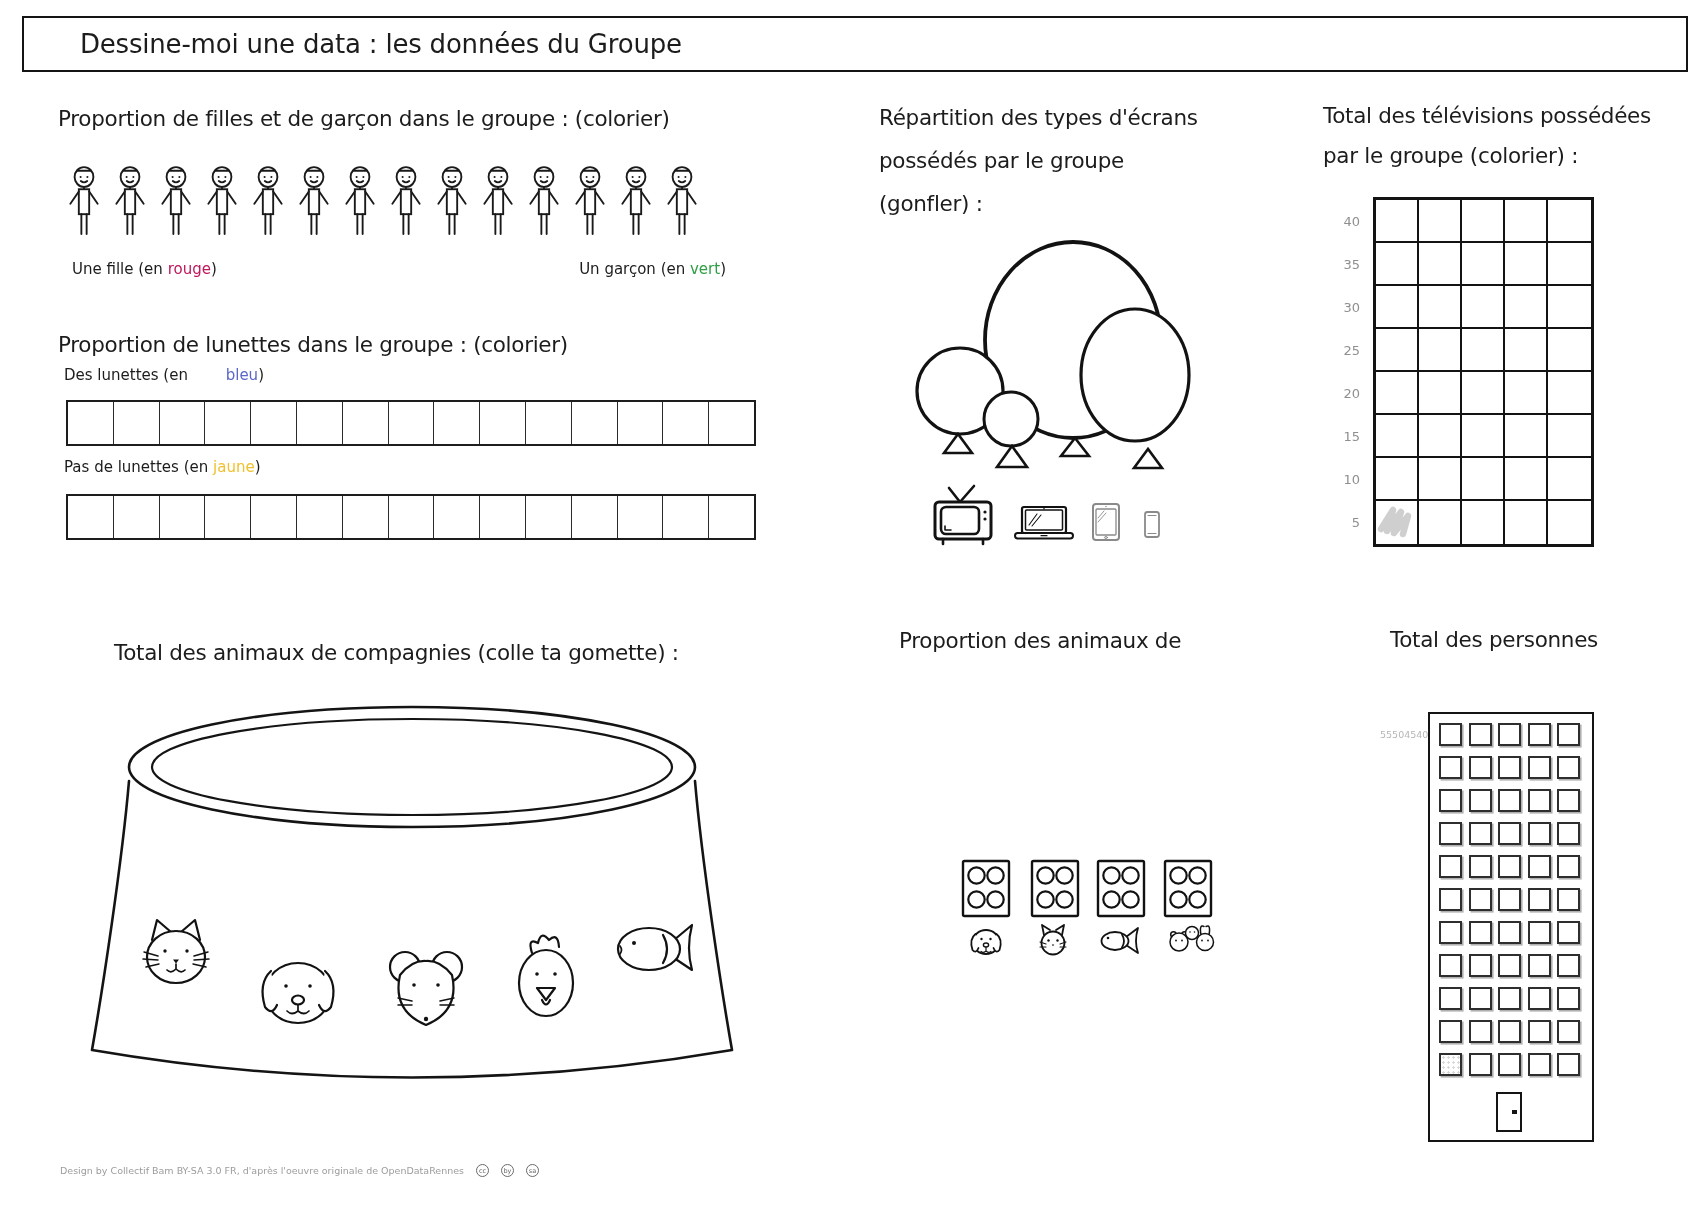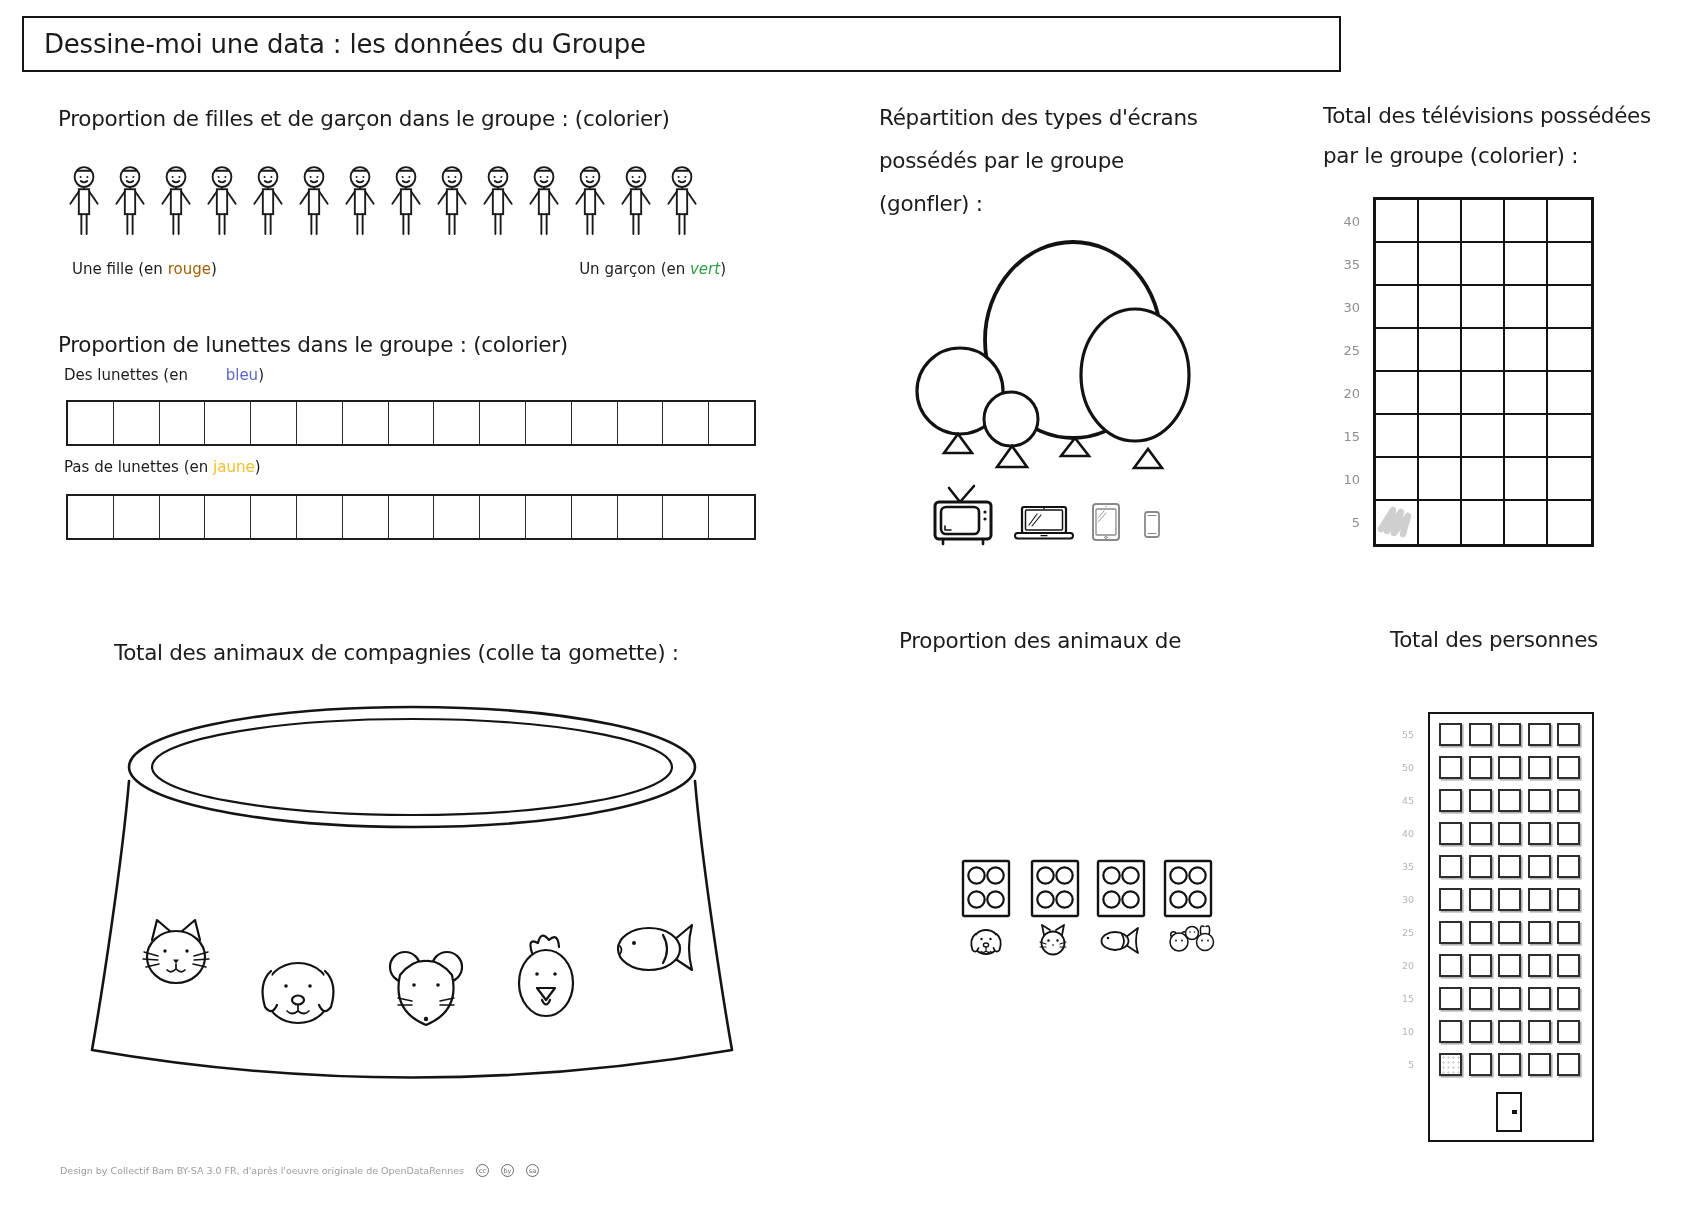--- a/index.html
+++ b/index.html
@@ -1,39 +1,39 @@
 <!DOCTYPE html>
 <html><head>
 <meta charset="utf-8">
 <style>
 *{box-sizing:border-box}
 html,body{margin:0;padding:0}
 body{width:1699px;height:1207px;position:relative;overflow:hidden;background:#fff;
      font-family:"DejaVu Sans","Liberation Sans",sans-serif;color:#1c1c1c}
 .abs{position:absolute}
-.title-box{left:22px;top:16px;width:1319px;height:56px;border:2.8px solid #141414;
-           display:flex;align-items:center;padding-left:20px;font-size:26px;letter-spacing:-0.2px}
+.title-box{left:22px;top:16px;width:1666px;height:56px;border:2.8px solid #141414;
+           display:flex;align-items:center;padding-left:56px;font-size:26px;letter-spacing:-0.2px}
 .sec-title{font-size:21.5px;letter-spacing:-0.3px;white-space:nowrap}
 .mltitle{font-size:21.5px;letter-spacing:-0.3px;line-height:43px;white-space:nowrap}
 .legend{font-size:15px;white-space:nowrap}
 .figrow{display:flex;gap:14px}
 .cellrow{display:flex;width:690px;height:46px;border:2.4px solid #1d1d1d;background:#fff}
 .cell{flex:1;border-right:1.7px solid #2b2b2b}
 .cell:last-child{border-right:none}
 .tvlabels{display:flex;flex-direction:column;width:40px;text-align:right}
 .tvlabel{height:43px;display:flex;align-items:center;justify-content:flex-end;font-size:13px;color:#8f8f8f}
 .tvgrid{display:grid;grid-template-columns:repeat(5,43px);grid-auto-rows:43px;border:3px solid #131313;background:#fff}
 .gcell{border-right:2.8px solid #131313;border-bottom:2.8px solid #131313}
 .gcell:nth-child(5n){border-right:none}
 .gcell:nth-last-child(-n+5){border-bottom:none}
 .building{left:1428px;top:712px;width:166px;height:430px;border:2.6px solid #141414;background:#fff;padding:9px 0 0 9px}
 .bwin{display:grid;grid-template-columns:repeat(5,23px);grid-auto-rows:23px;column-gap:6.5px;row-gap:10px}
 .bwindow{border:2px solid #2e2e2e;background:#fff;box-shadow:1.6px 1.6px 0 rgba(80,80,80,.45)}
 .bwindow.dotted{background-image:radial-gradient(#d9d9d9 1px,transparent 1.3px);background-size:5px 5px}
-.blabels{left:1380px;top:723px;width:34px;display:flex;flex-direction:column;row-gap:10px}
+.blabels{left:1380px;top:723px;width:34px;display:flex;flex-direction:row;row-gap:10px}
 .blabel{height:23px;display:flex;align-items:center;justify-content:flex-end;font-size:9.5px;color:#b6b6b6}
 .door{position:absolute;left:66px;top:378px;width:26px;height:40px;border:2.6px solid #141414;background:#fff}
 .door .handle{position:absolute;right:3px;top:16px;width:5px;height:3.5px;background:#141414}
 .footer{left:60px;top:1164px;display:flex;align-items:center;gap:12px;font-size:9.5px;color:#9c9c9c}
 .ccb{width:13px;height:13px;border:1.2px solid #6a6a6a;border-radius:50%;display:inline-flex;
      align-items:center;justify-content:center;font-size:6.5px;color:#6a6a6a;flex:none}
 </style>
 </head>
 <body>
 
@@ -100,24 +100,24 @@
           <use href="#sym-figure"></use>
         </svg></div>
       <div><svg width="32" height="74" viewBox="0 0 34 76">
           <use href="#sym-figure"></use>
         </svg></div>
       <div><svg width="32" height="74" viewBox="0 0 34 76">
           <use href="#sym-figure"></use>
         </svg></div>
     </div>
   <div class="abs legend" style="left:72px;top:260px">
-    <span>Une fille (en </span><span style="color: #a16207;">rouge</span><span>)</span>
+    <span>Une fille (en </span><span style="color: #be185d;">rouge</span><span>)</span>
   </div>
   <div class="abs legend" style="left:540px;top:260px;width:186px;text-align:right">
-    <span>Un garçon (en </span><span style="color: rgb(47, 158, 68); font-style: italic;">vert</span><span>)</span>
+    <span>Un garçon (en </span><span style="color: rgb(47, 158, 68);">vert</span><span>)</span>
   </div>
 
   <div class="abs sec-title" style="left:58px;top:332px">Proportion de lunettes dans le groupe : (colorier)</div>
   <div class="abs legend" style="left:64px;top:366px">
     <span>Des lunettes (en </span><span style="color: rgb(91, 103, 199); margin-left: 33px;">bleu</span><span>)</span>
   </div>
   <div class="abs cellrow" id="cells-row-0" style="left:66px;top:400px">
       <div class="cell"></div>
       <div class="cell"></div>
       <div class="cell"></div>

